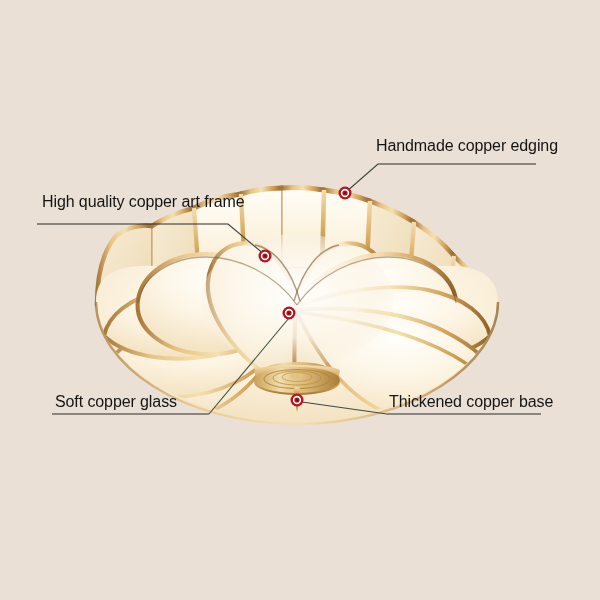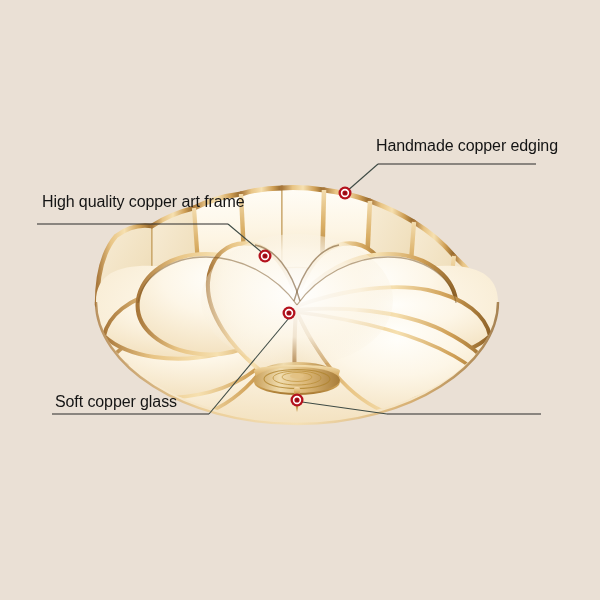--- a/index.html
+++ b/index.html
@@ -240,14 +240,15 @@
           <circle cx="297" cy="400" r="6.5" fill="#b4121d"></circle>
           <circle cx="297" cy="400" r="3.4" fill="none" stroke="#ffffff" stroke-width="1.6"></circle>
           <circle cx="297" cy="400" r="1.5" fill="#8d0b14"></circle>
         </g>
       </g>
   </svg>
 
   <div class="anno-label" id="label-frame">High quality copper art frame</div>
   <div class="anno-label" id="label-edging">Handmade copper edging</div>
   <div class="anno-label" id="label-glass">Soft copper glass</div>
+  <div class="anno-label" id="label-base">Thickened copper base</div>
 
 </div>
 
 </body></html>

